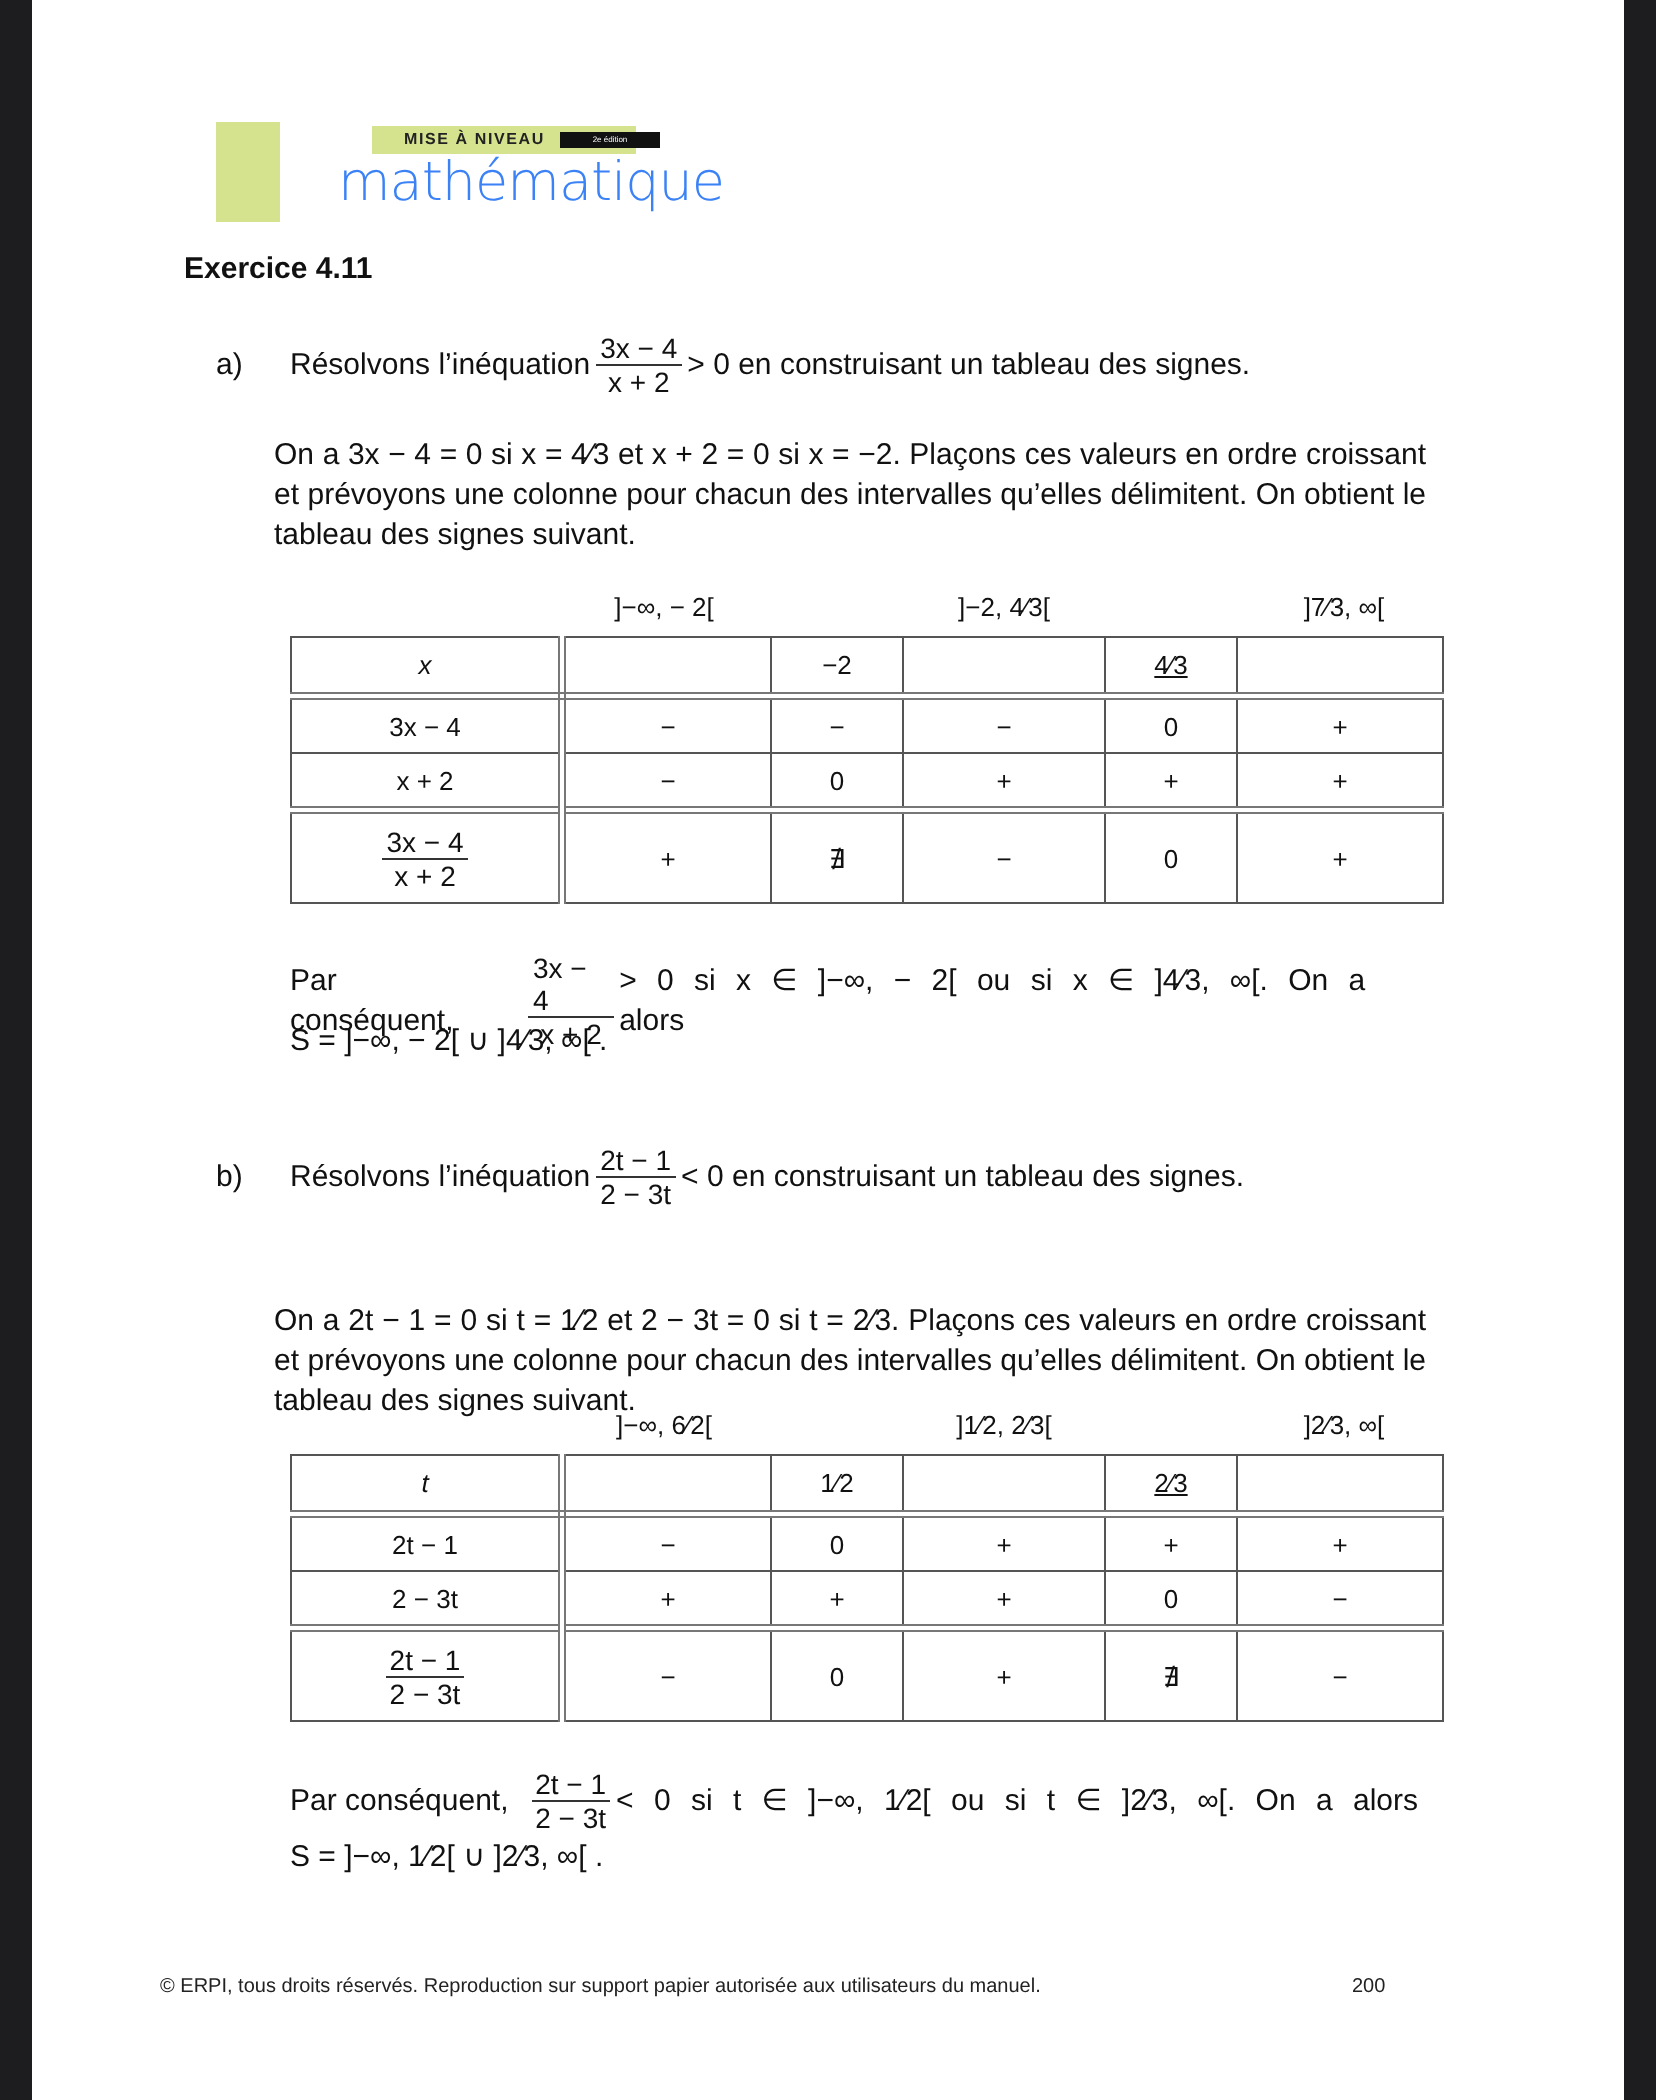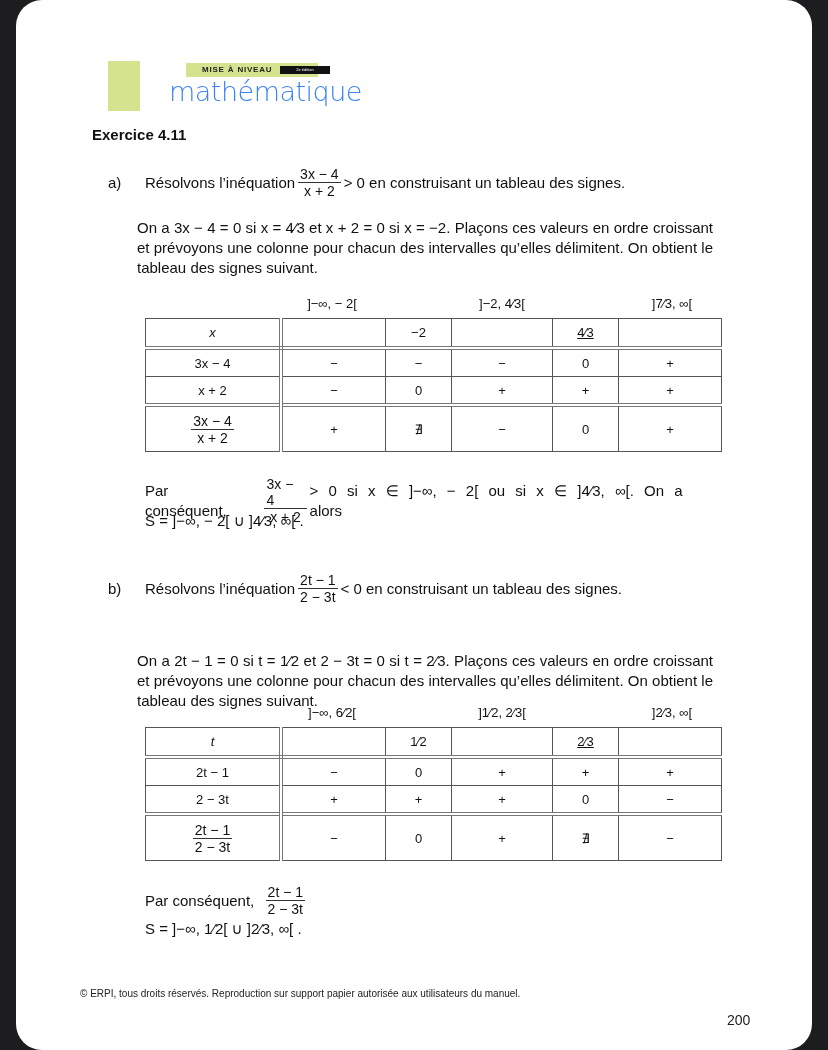--- a/index.html
+++ b/index.html
@@ -1,18 +1,18 @@
 <!DOCTYPE html>
 <html><head>
 <meta charset="utf-8">
 <style>
   html, body { margin:0; padding:0; }
   body { width:828px; height:1050px; background:#1d1d1f; position:relative; overflow:hidden;
          font-family:"Liberation Sans", sans-serif; color:#111; }
-  .page { position:absolute; left:16px; top:0; width:796px; height:1050px; background:#fff;border-radius:26px; }
+  .page { position:absolute; left:16px; top:0; width:796px; height:1050px; background:#fff; }
   .abs { position:absolute; }
   .logo-block { left:92px; top:61px; width:32px; height:50px; background:#d5e28e; }
   .logo-band { left:170px; top:63px; width:132px; height:14px; background:#d5e28e; }
   .logo-tag { left:186px; top:65px; font-size:8px; font-weight:bold; letter-spacing:0.8px; color:#222; }
   .logo-ed { left:264px; top:66px; width:50px; height:8px; background:#111; color:#fff; font-size:4px; line-height:8px; text-align:center; }
   .logo-title { left:153px; top:76px; font-size:27px; color:#3b82f6; font-family:"DejaVu Sans", sans-serif; font-weight:300; letter-spacing:-0.5px; }
   .ex-title { left:76px; top:126px; font-size:15px; font-weight:bold; }
   .label { font-size:15px; }
   .txt { font-size:15px; line-height:20px; }
   .frac { display:inline-flex; flex-direction:column; align-items:center; vertical-align:middle; font-size:14px; line-height:16px; margin:0 3px; }
@@ -22,21 +22,21 @@
   .para { left:121px; width:576px; font-size:15px; line-height:20px; text-align:justify; }
   .interval { font-size:13px; text-align:center; }
   table.signs { position:absolute; left:129px; border-collapse:collapse; font-size:13px; }
   table.signs td { border:1.5px solid #555; text-align:center; padding:0; }
   table.signs td.first { border-right:4px double #777; width:133px; }
   table.signs tr.head td { border-bottom:4px double #777; height:27px; }
   table.signs tr.r td { height:26px; }
   table.signs tr.q td { height:44px; border-top:4px double #777; }
   .c2 { width:102px; } .c3 { width:65px; } .c4 { width:100px; } .c5 { width:65px;text-decoration:underline; } .c6 { width:102px; }
   .footer { left:64px; top:988px; font-size:10px; color:#222; }
-  .pagenum { left:711px; top:988px; font-size:14px; color:#222;margin-top:24px; }
+  .pagenum { left:660px; top:988px; font-size:10px; color:#222; }
 </style>
 </head>
 <body>
 
 <div class="page">
 
   <div class="abs logo-block"></div>
   <div class="abs logo-band"></div>
   <div class="abs logo-tag">MISE À NIVEAU</div>
   <div class="abs logo-ed">2e édition</div>
@@ -169,18 +169,19 @@
     </tr>
   </tbody>
     </table>
 
   <div class="abs txt" style="left:129px;top:884px;width:576px;display:flex;align-items:center;">
     <span>Par conséquent,</span>&nbsp;&nbsp;
     <span class="frac">
       <span class="num">2t − 1</span>
       <span class="den">2 − 3t</span>
     </span>
+    <span style="word-spacing:6px;">&lt; 0 si t ∈ ]−∞, 1⁄2[ ou si t ∈ ]2⁄3, ∞[. On a alors</span>
   </div>
   <div class="abs txt" style="left:129px;top:919px;">S = ]−∞, 1⁄2[ ∪ ]2⁄3, ∞[ .</div>
 
   <div class="abs footer">© ERPI, tous droits réservés. Reproduction sur support papier autorisée aux utilisateurs du manuel.</div>
   <div class="abs pagenum">200</div>
 </div>
 
 </body></html>

